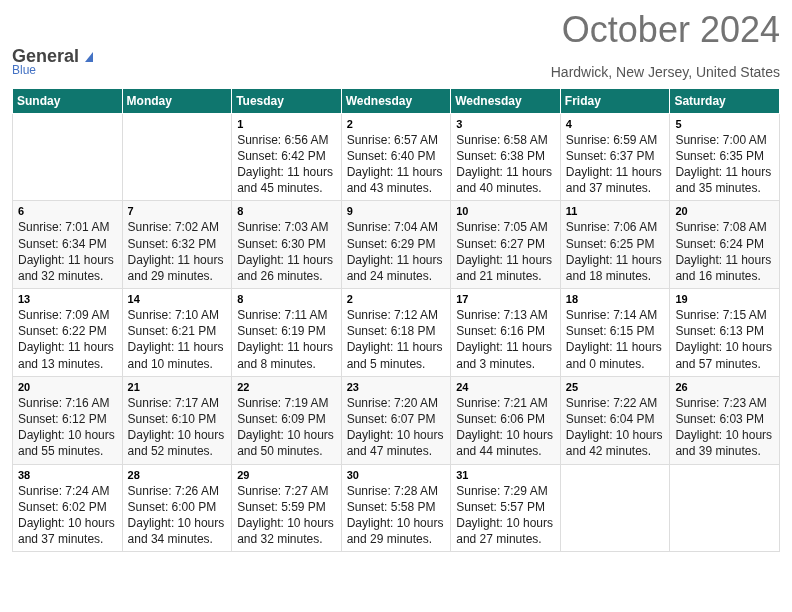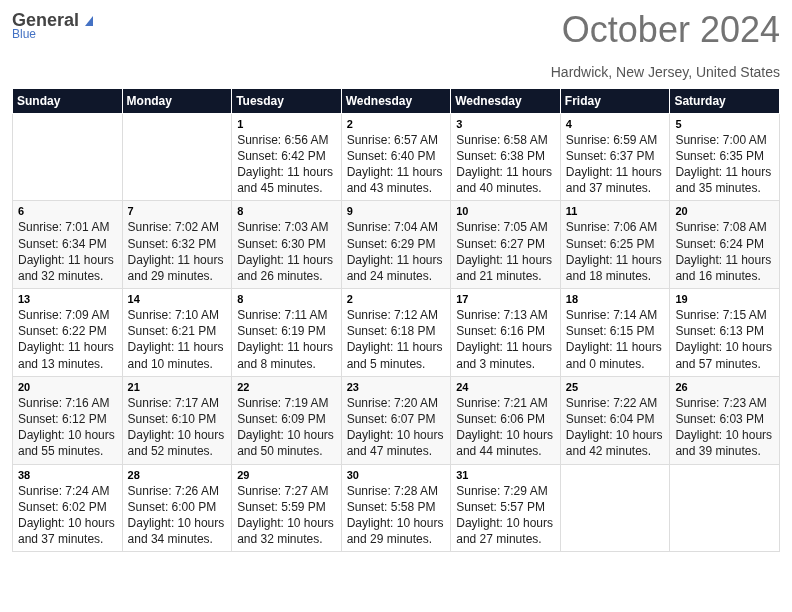--- a/index.html
+++ b/index.html
@@ -42,21 +42,21 @@
       font-size: 14px;
       color: #555;
       margin-top: 14px;
     }
     .calendar {
       width: 100%;
       border-collapse: collapse;
       font-size: 10.5px;
     }
     .calendar th {
-      background: #0f172a;
+      background: #0f766e;
       color: #fff;
       padding: 5px 4px;
       text-align: left;
       font-size: 12px;
       font-weight: 600;
       border: 1px solid #fff;
     }
     .calendar td {
       border: 1px solid #ddd;
       padding: 4px 5px;
@@ -78,20 +78,21 @@
       font-size: 12px;
       line-height: 1.35;
       color: #222;
     }
     .empty-cell {
       background: #fff !important;
     }
     .logo-row {
       display: flex;
       align-items: center;
+      margin-top: 36px;
     }
   </style>
 </head>
 <body>
 
 <div class="page">
   <div class="header">
     <div class="logo">
       <div class="logo-row">
         <span class="logo-general" style="font-size:18px;font-weight:bold;color:#444;">General</span>

